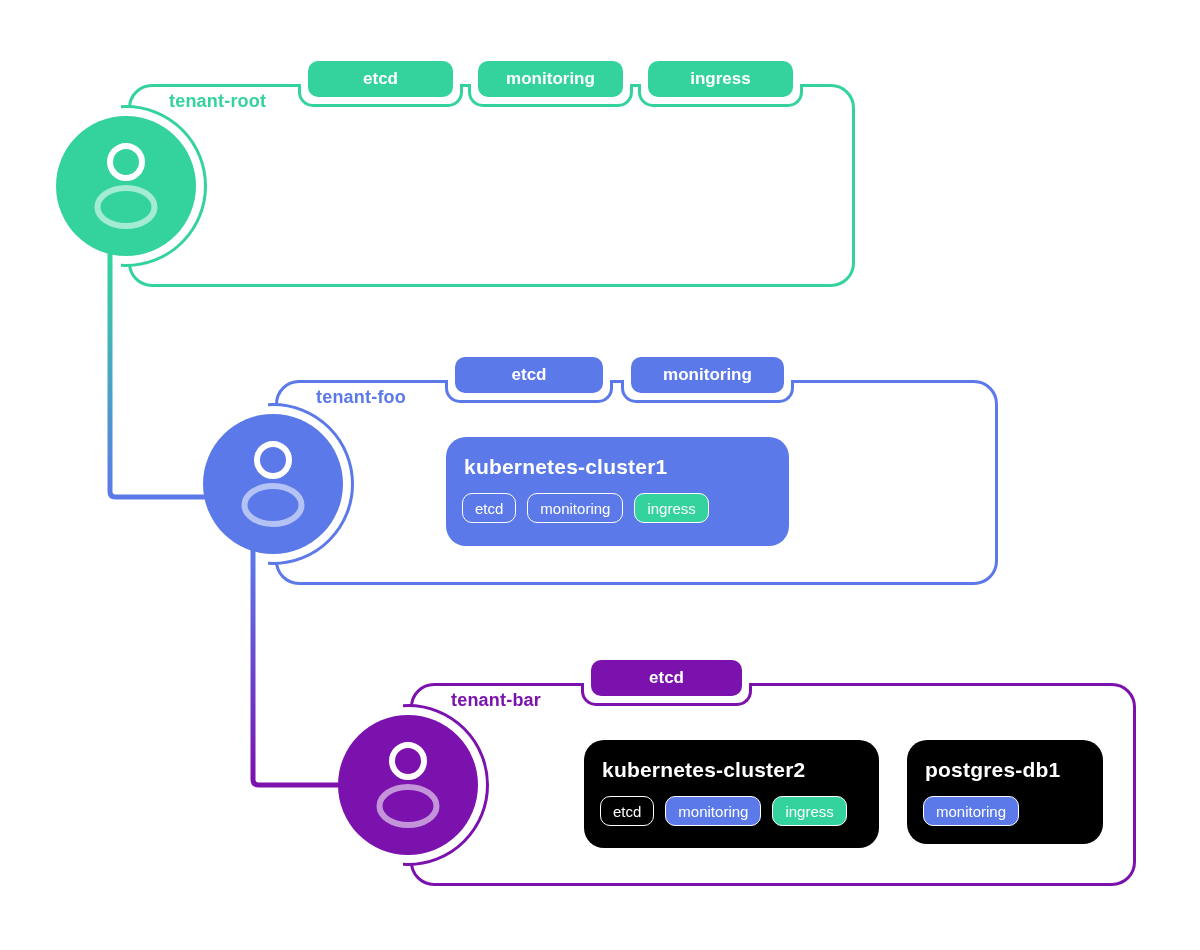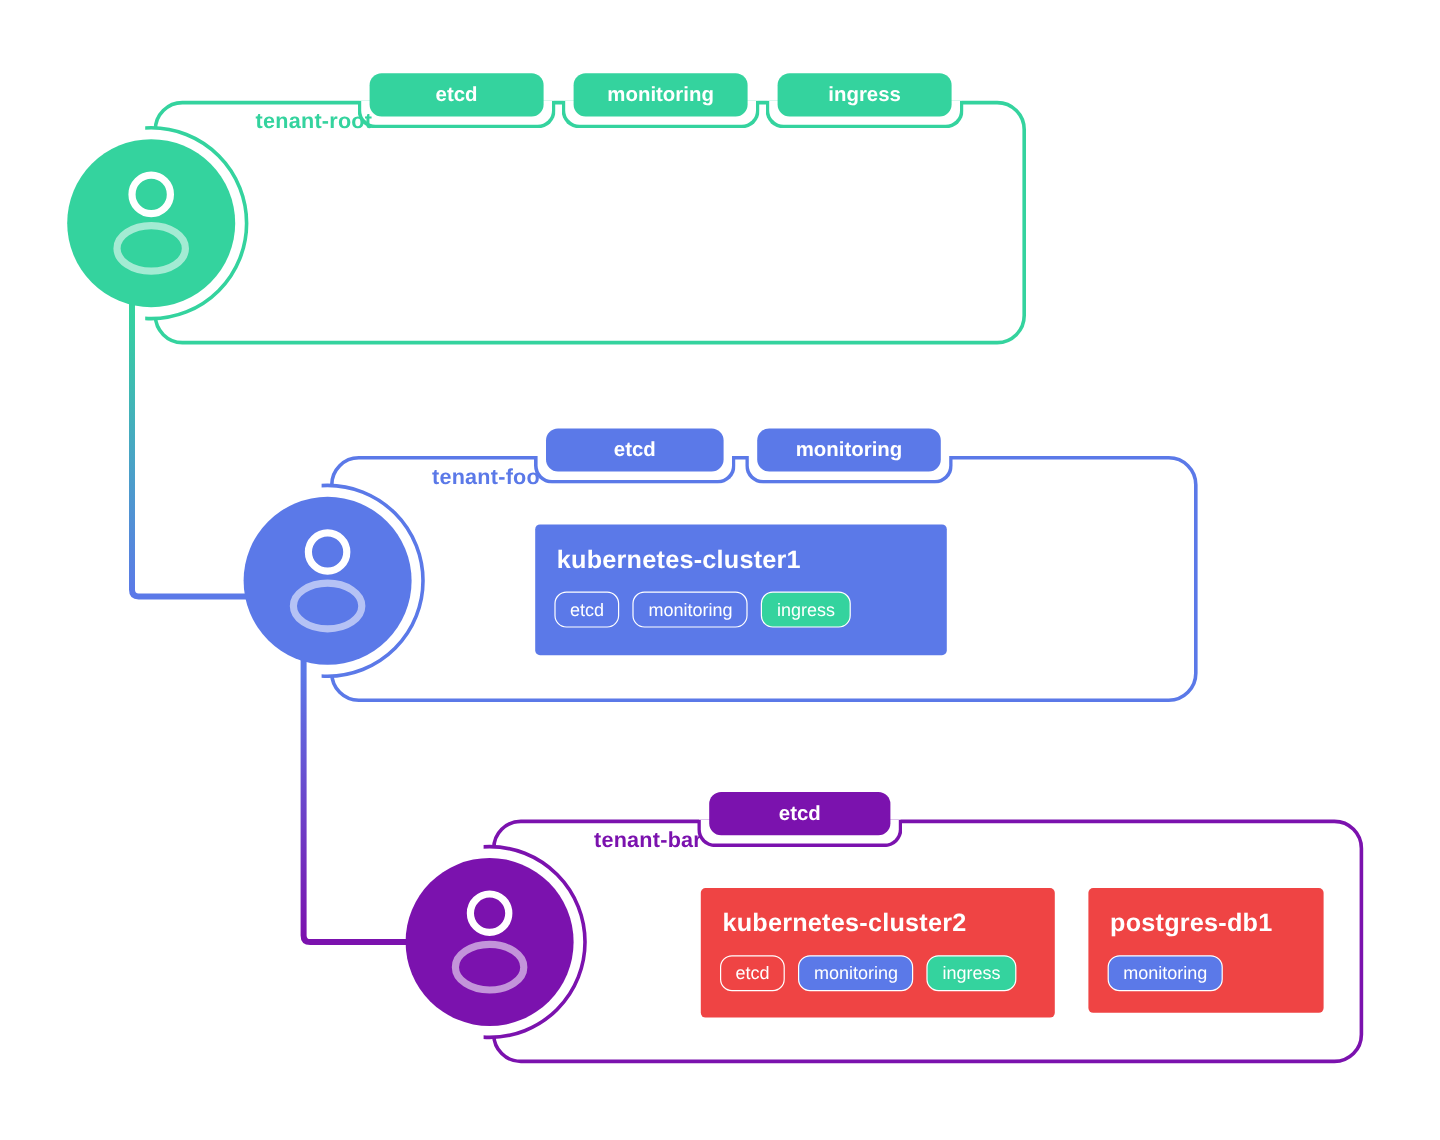--- a/index.html
+++ b/index.html
@@ -14,21 +14,21 @@
   .tenant{
     position:absolute;border:3.5px solid var(--c);border-radius:24px;
     box-sizing:border-box;background:transparent;z-index:1;
   }
   #t-root{--c:#34d39e;left:128px;top:84px;width:727px;height:203px;}
   #t-foo {--c:#5b79e8;left:275px;top:380px;width:723px;height:205px;}
   #t-bar {--c:#7b12ae;left:410px;top:683px;width:726px;height:203px;}
 
   .tenant-label{
     position:absolute;top:4px;left:38px;z-index:3;
-    color:var(--c);font-size:18px;font-weight:700;letter-spacing:.2px;margin-left:44px;
+    color:var(--c);font-size:18px;font-weight:700;letter-spacing:.2px;
   }
 
   
   .tag-group{position:absolute;top:-26px;height:36px;}
   .cradle{
     position:absolute;left:-10px;right:-10px;top:22.5px;height:23px;
     background:#fff;border:3.5px solid var(--c);border-top:none;
     border-radius:0 0 15px 15px;box-sizing:border-box;
   }
   .tag{
@@ -48,25 +48,25 @@
     position:absolute;left:-75px;width:140px;height:140px;border-radius:50%;
     background:var(--c);z-index:2;display:flex;align-items:center;justify-content:center;
   }
   #t-root .avatar-ring,#t-bar .avatar-ring{top:18px;}
   #t-root .avatar,#t-bar .avatar{top:29px;}
   #t-foo .avatar-ring{top:20px;}
   #t-foo .avatar{top:31px;}
 
   
   .card{
-    position:absolute;border-radius:4px;box-sizing:border-box;
+    position:absolute;border-radius:20px;box-sizing:border-box;
     padding:16px 28px 0 16px;color:#fff;
   }
   .card.bg-blue{background:#5b79e8;}
-  .card.bg-purple{background:#ef4444;}
+  .card.bg-purple{background:#000000;}
   .card-title{font-size:21px;font-weight:700;margin:2px 0 14px 2px;letter-spacing:.2px;}
   .chips{display:flex;gap:11px;}
   .chip{
     height:30px;border-radius:10px;border:1.5px solid #fff;box-sizing:border-box;
     display:flex;align-items:center;justify-content:center;
     padding:0 12px;font-size:15px;color:#fff;line-height:1;
   }
   .chip.outline{background:transparent;}
   .chip.blue{background:#5b79e8;}
   .chip.green{background:#34d39e;}

